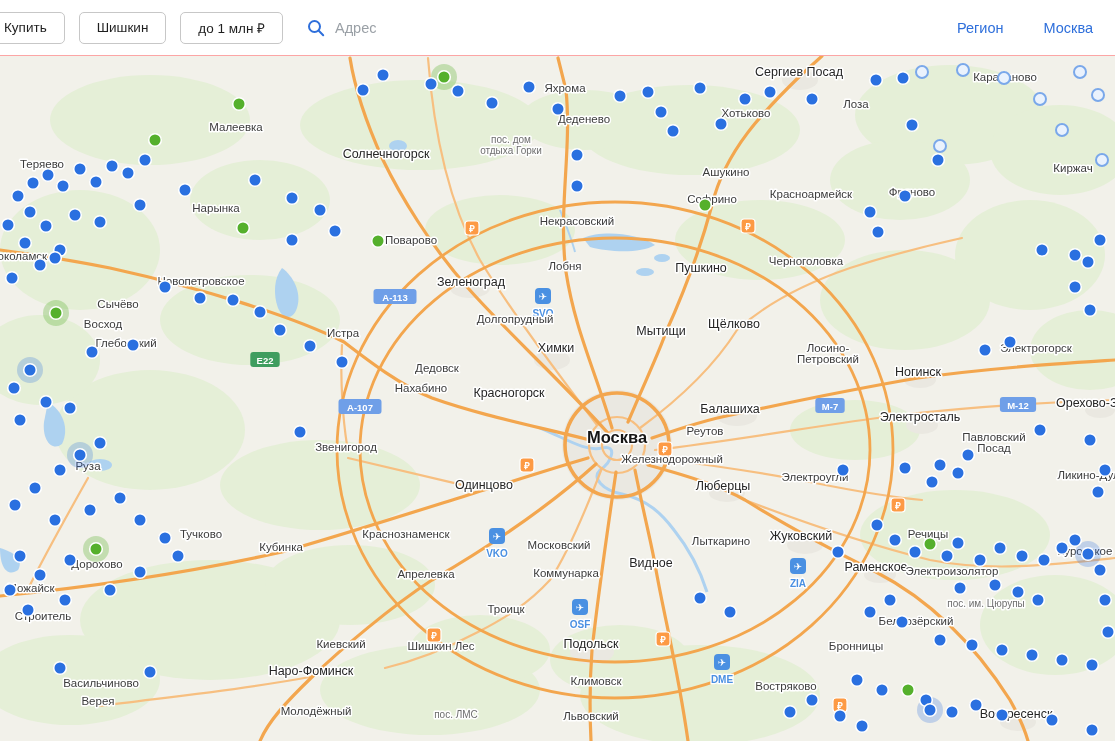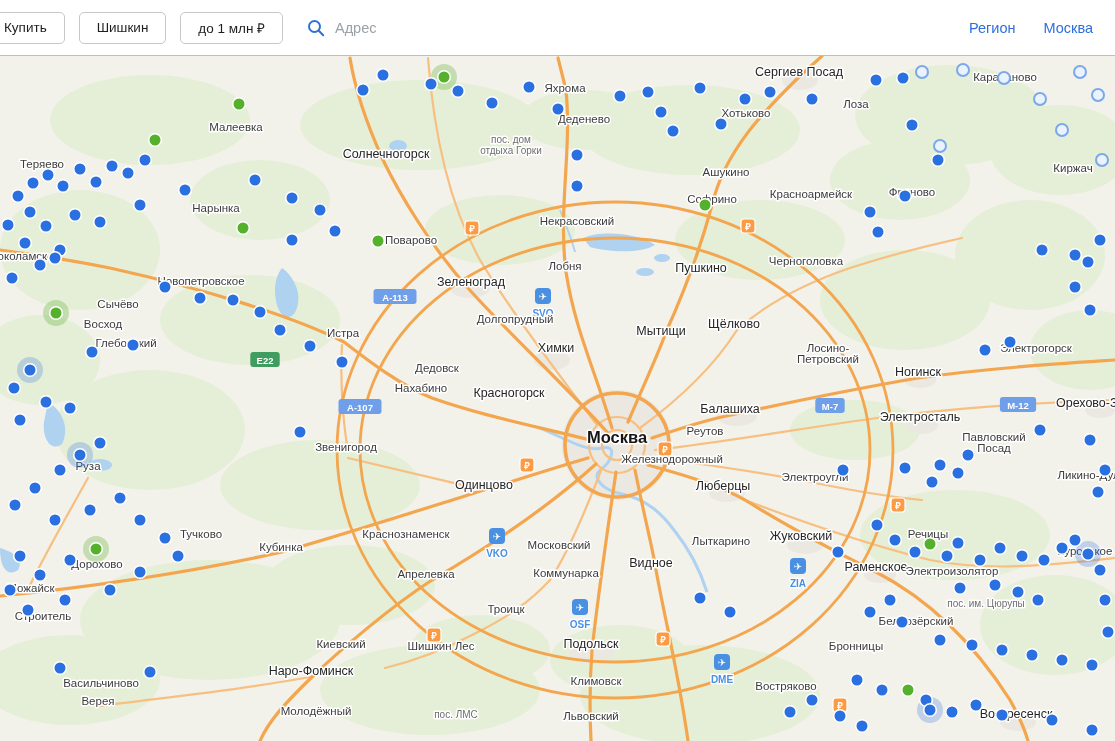--- a/index.html
+++ b/index.html
@@ -10,21 +10,21 @@
     align-items:center;padding-right:22px;border-bottom:1px solid #fca5a5}
   .filters{display:flex;gap:14px;margin-left:-14px}
   .filter-btn{height:32px;padding:0 17px;border:1px solid #c7c7c7;border-radius:5px;
     background:#fff;font-size:13.5px;color:#1f1f1f;white-space:nowrap;cursor:pointer;
     font-family:"Liberation Sans",sans-serif}
   .search{flex:1;display:flex;align-items:center;gap:10px;margin-left:24px;min-width:0}
   .search svg{flex:0 0 auto}
   .search input{border:0;outline:0;width:100%;font-size:14.5px;color:#333;
     font-family:"Liberation Sans",sans-serif;background:transparent}
   .search input::placeholder{color:#9aa0a6}
-  .geo-links{display:flex;gap:28px;font-size:14.5px;flex:0 0 auto}
+  .geo-links{display:flex;gap:40px;font-size:14.5px;flex:0 0 auto}
   .geo-links a{color:#2e6fdb;text-decoration:none;cursor:pointer}
   
   .map-wrap{position:absolute;top:56px;left:0;width:1115px;height:685px;background:#f2f1ea}
   svg{font-family:"Liberation Sans",sans-serif}
   text.city{fill:#3c3c3c;font-size:11.5px;paint-order:stroke;stroke:#fff;stroke-width:3px;
     stroke-linejoin:round}
   text.city.xl{font-size:16.5px;font-weight:bold;fill:#151515}
   text.city.l{font-size:12.5px;fill:#262626}
   text.city.s{font-size:10px;fill:#6e6e6e}
   .shield-text{fill:#fff;font-size:9.5px;font-weight:bold}

